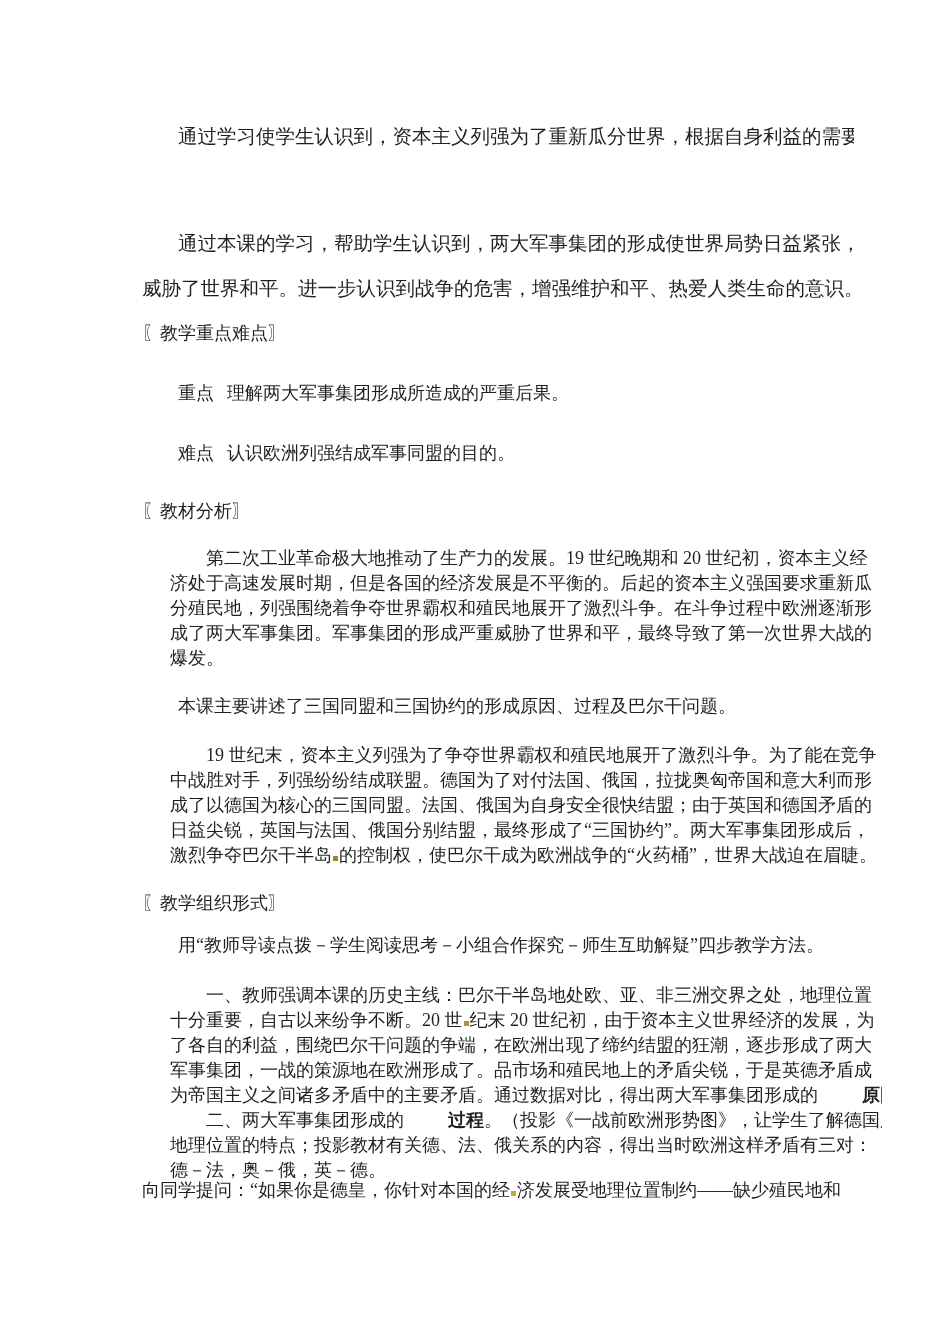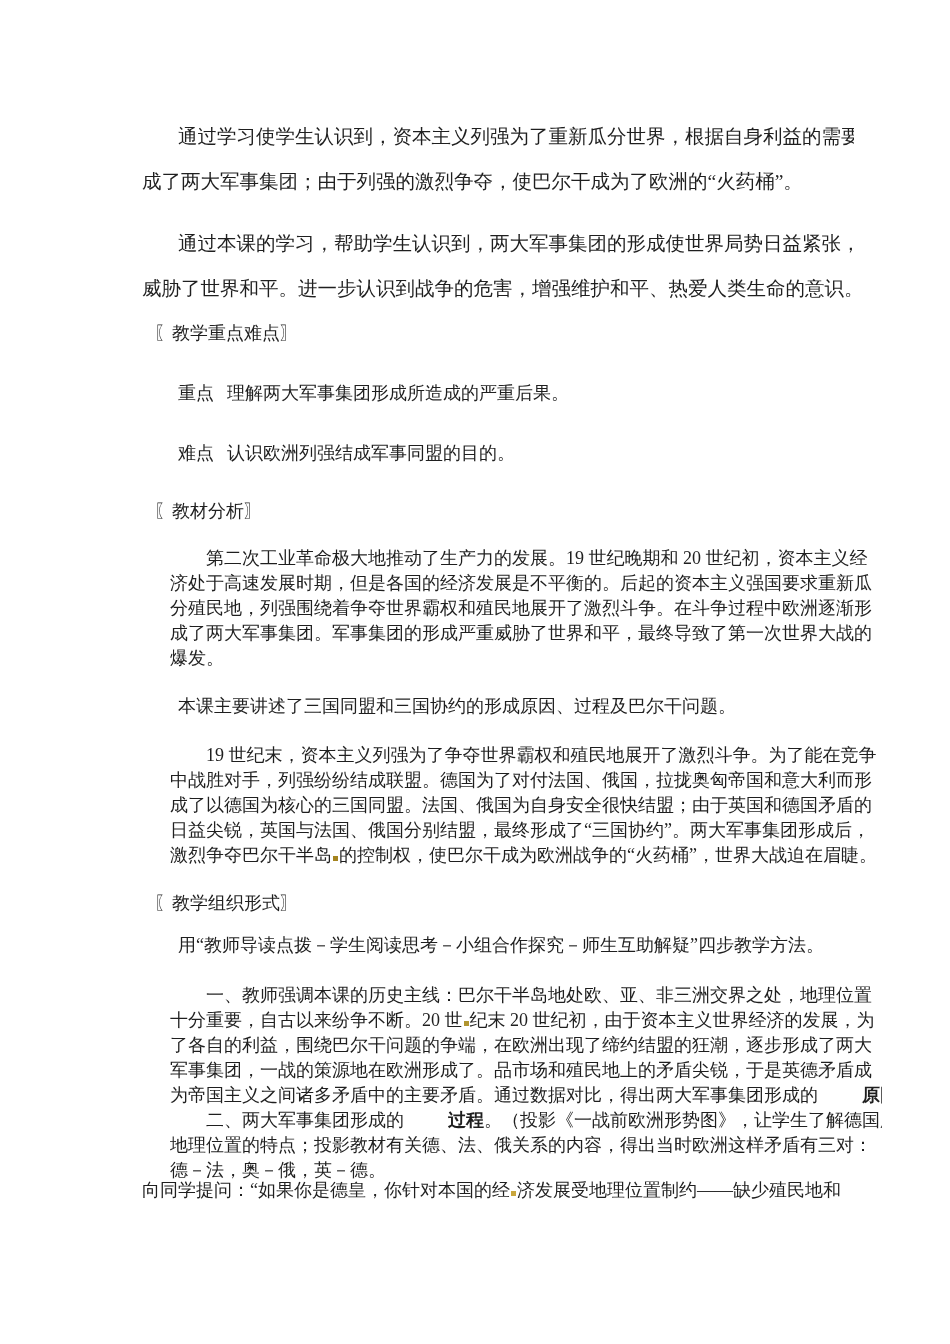--- a/index.html
+++ b/index.html
@@ -24,39 +24,38 @@
     white-space: nowrap;
     overflow: hidden;
   }
   .loose  { font-size: 19.5px; }
   .loose  .line { line-height: 45px; height: 45px; }
   .normal { font-size: 18px; margin-left: 28px; }
   .normal .line { line-height: 25px; height: 25px; }
   .single { font-size: 18px; }
   .single .line { line-height: 24px; height: 24px; }
   .heading { font-size: 18px; }
-  .heading .line { line-height: 24px; height: 24px; margin-left: 12px; }
+  .heading .line { line-height: 24px; height: 24px; }
   .line.indent { padding-left: 36px; }
   .bold { font-weight: bold; padding-left: 44px; }
   .gap { display: inline-block; width: 13px; }
   .mark {
     display: inline-block;
     width: 5px; height: 5px;
     vertical-align: baseline;
     margin: 0 1px;
   }
 </style>
 </head>
 <body>
 
 <div class="page">
   <div>
       <div class="block loose" style="top: 114px;">
         <div class="line indent"><span>通过学习使学生认识到，资本主义列强为了重新瓜分世界，根据自身利益的需要而形</span></div>
-        <div class="line"><span>成了两大军事集团；由于列强的激烈争夺，使巴尔干成为了欧洲的“火药桶”。</span></div>
       </div>
       <div class="block loose" style="top: 221px;">
         <div class="line indent"><span>通过本课的学习，帮助学生认识到，两大军事集团的形成使世界局势日益紧张，严重</span></div>
         <div class="line"><span>威胁了世界和平。进一步认识到战争的危害，增强维护和平、热爱人类生命的意识。</span></div>
       </div>
       <div class="block heading" style="top: 321px;">
         <div class="line"><span>〖教学重点难点〗</span></div>
       </div>
       <div class="block single" style="top: 381px;">
         <div class="line indent"><span>重点</span><span class="gap"></span><span>理解两大军事集团形成所造成的严重后果。</span></div>

